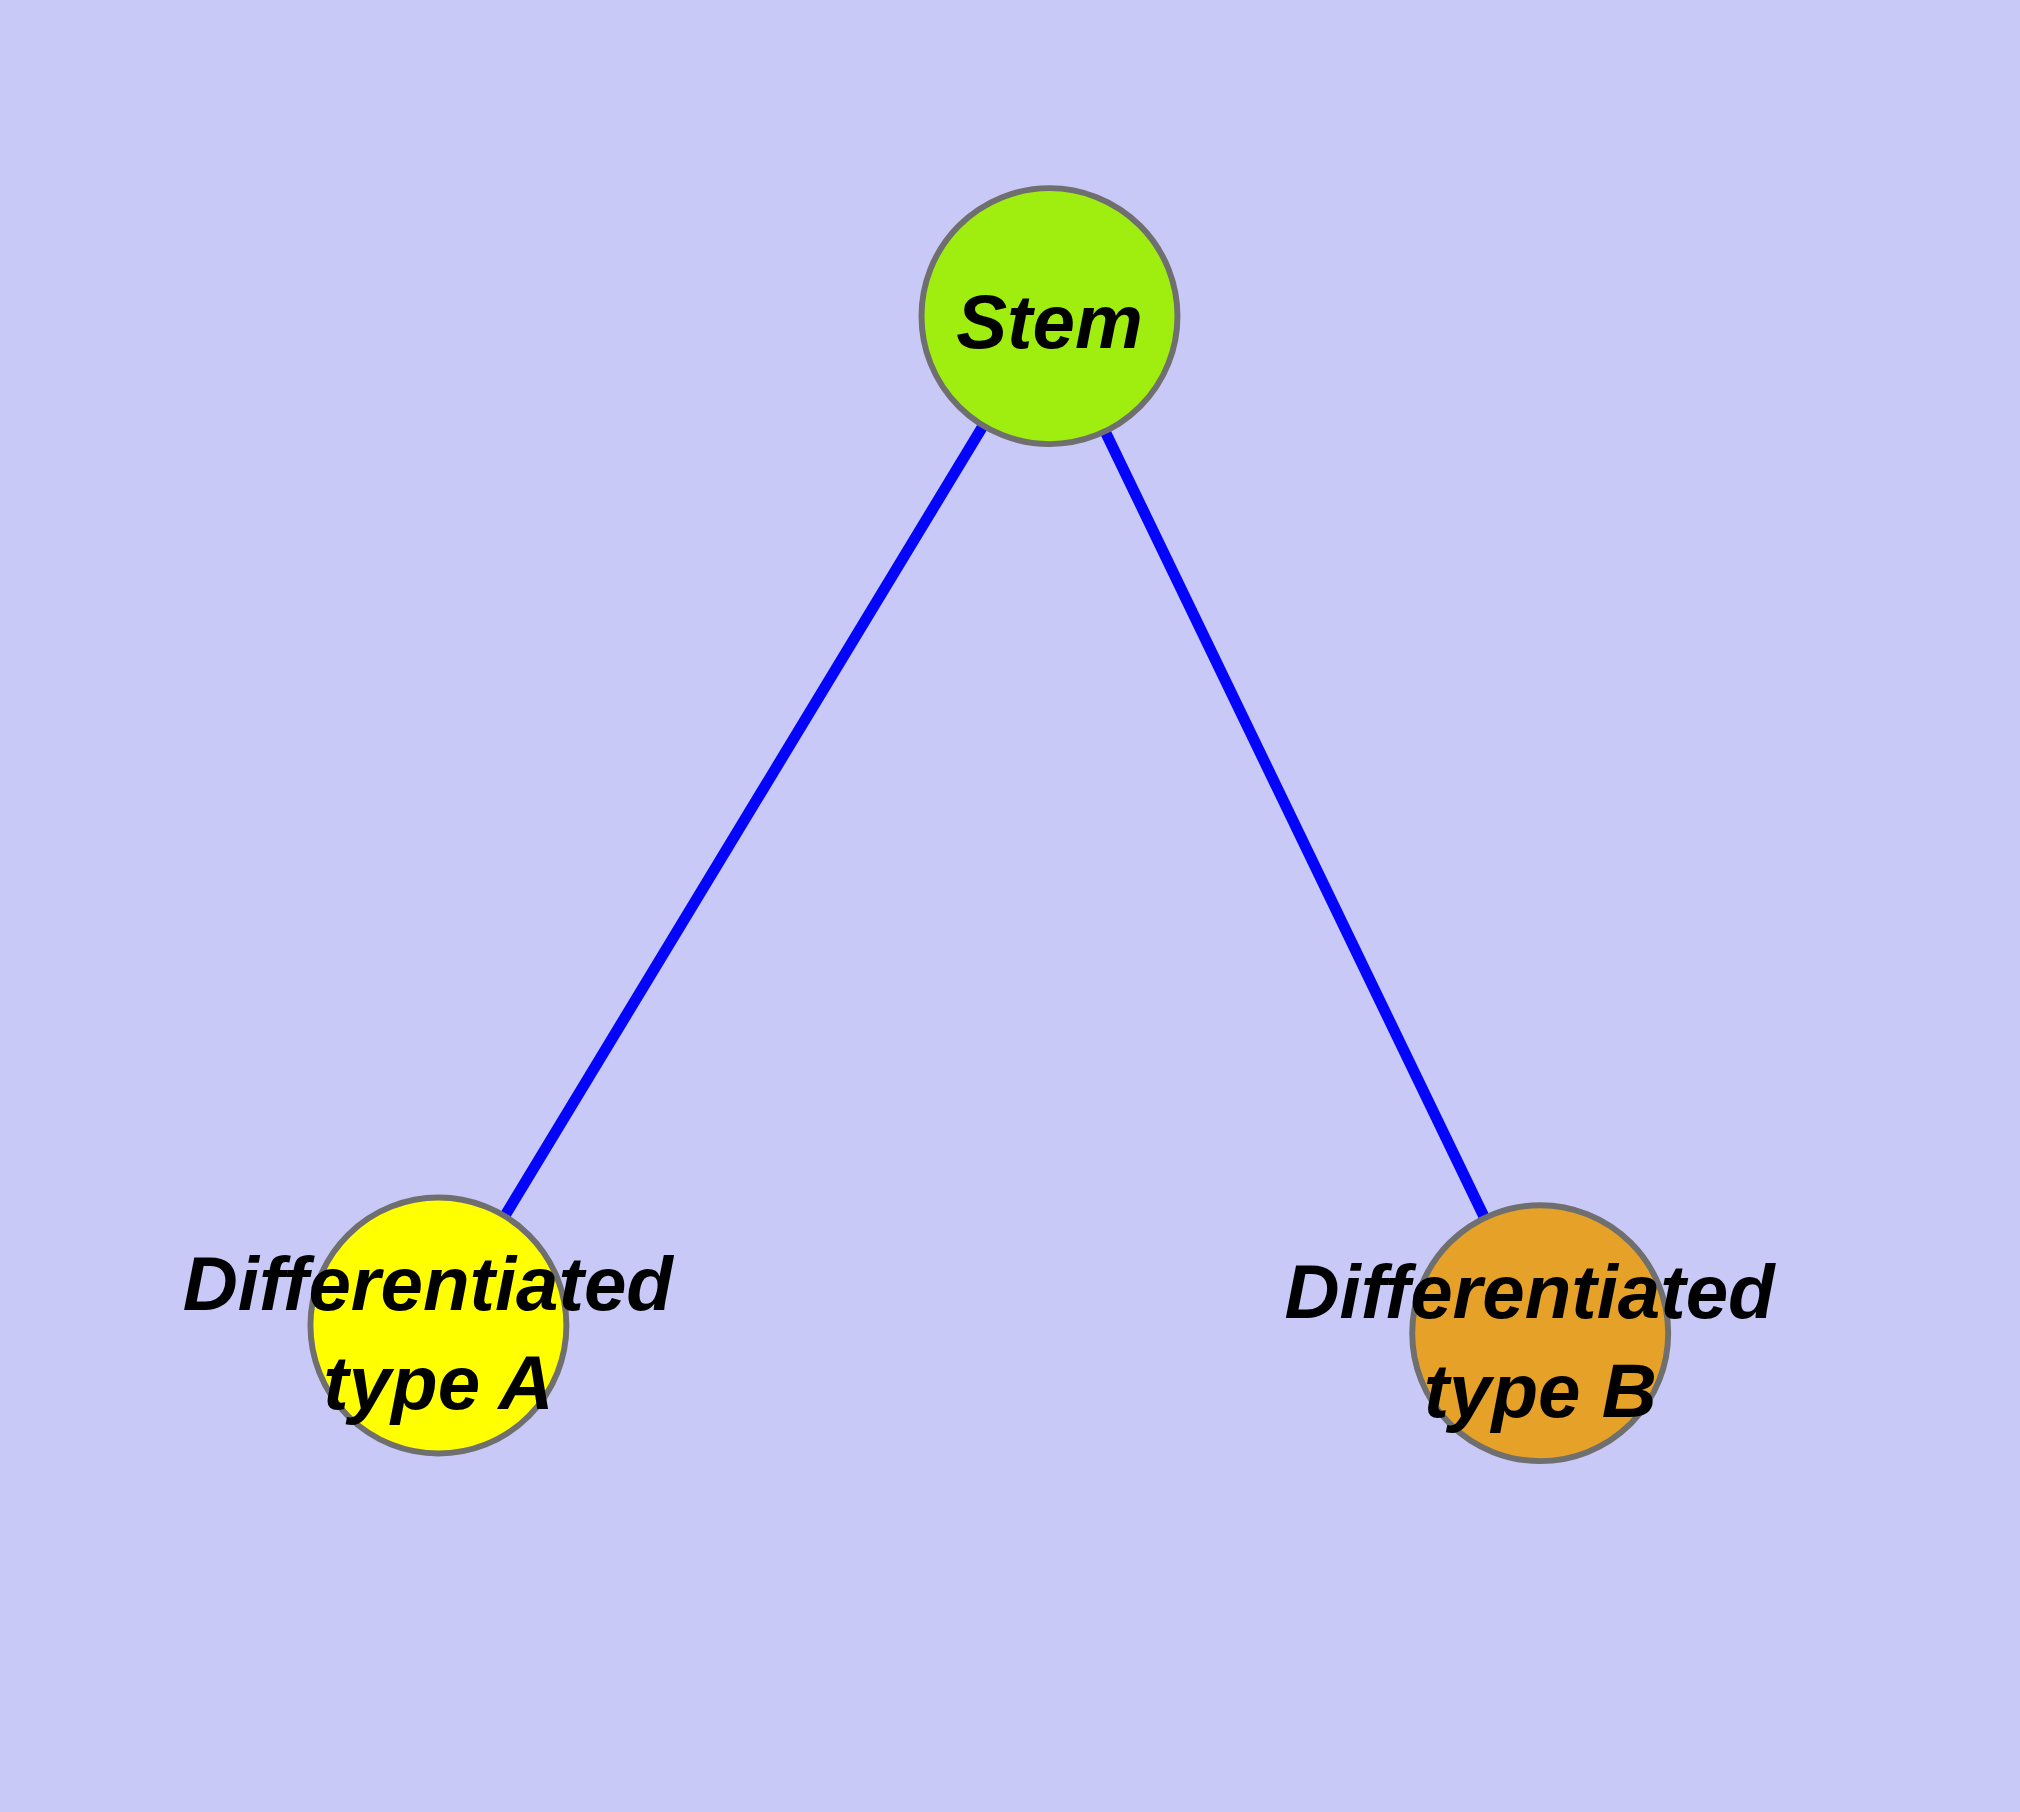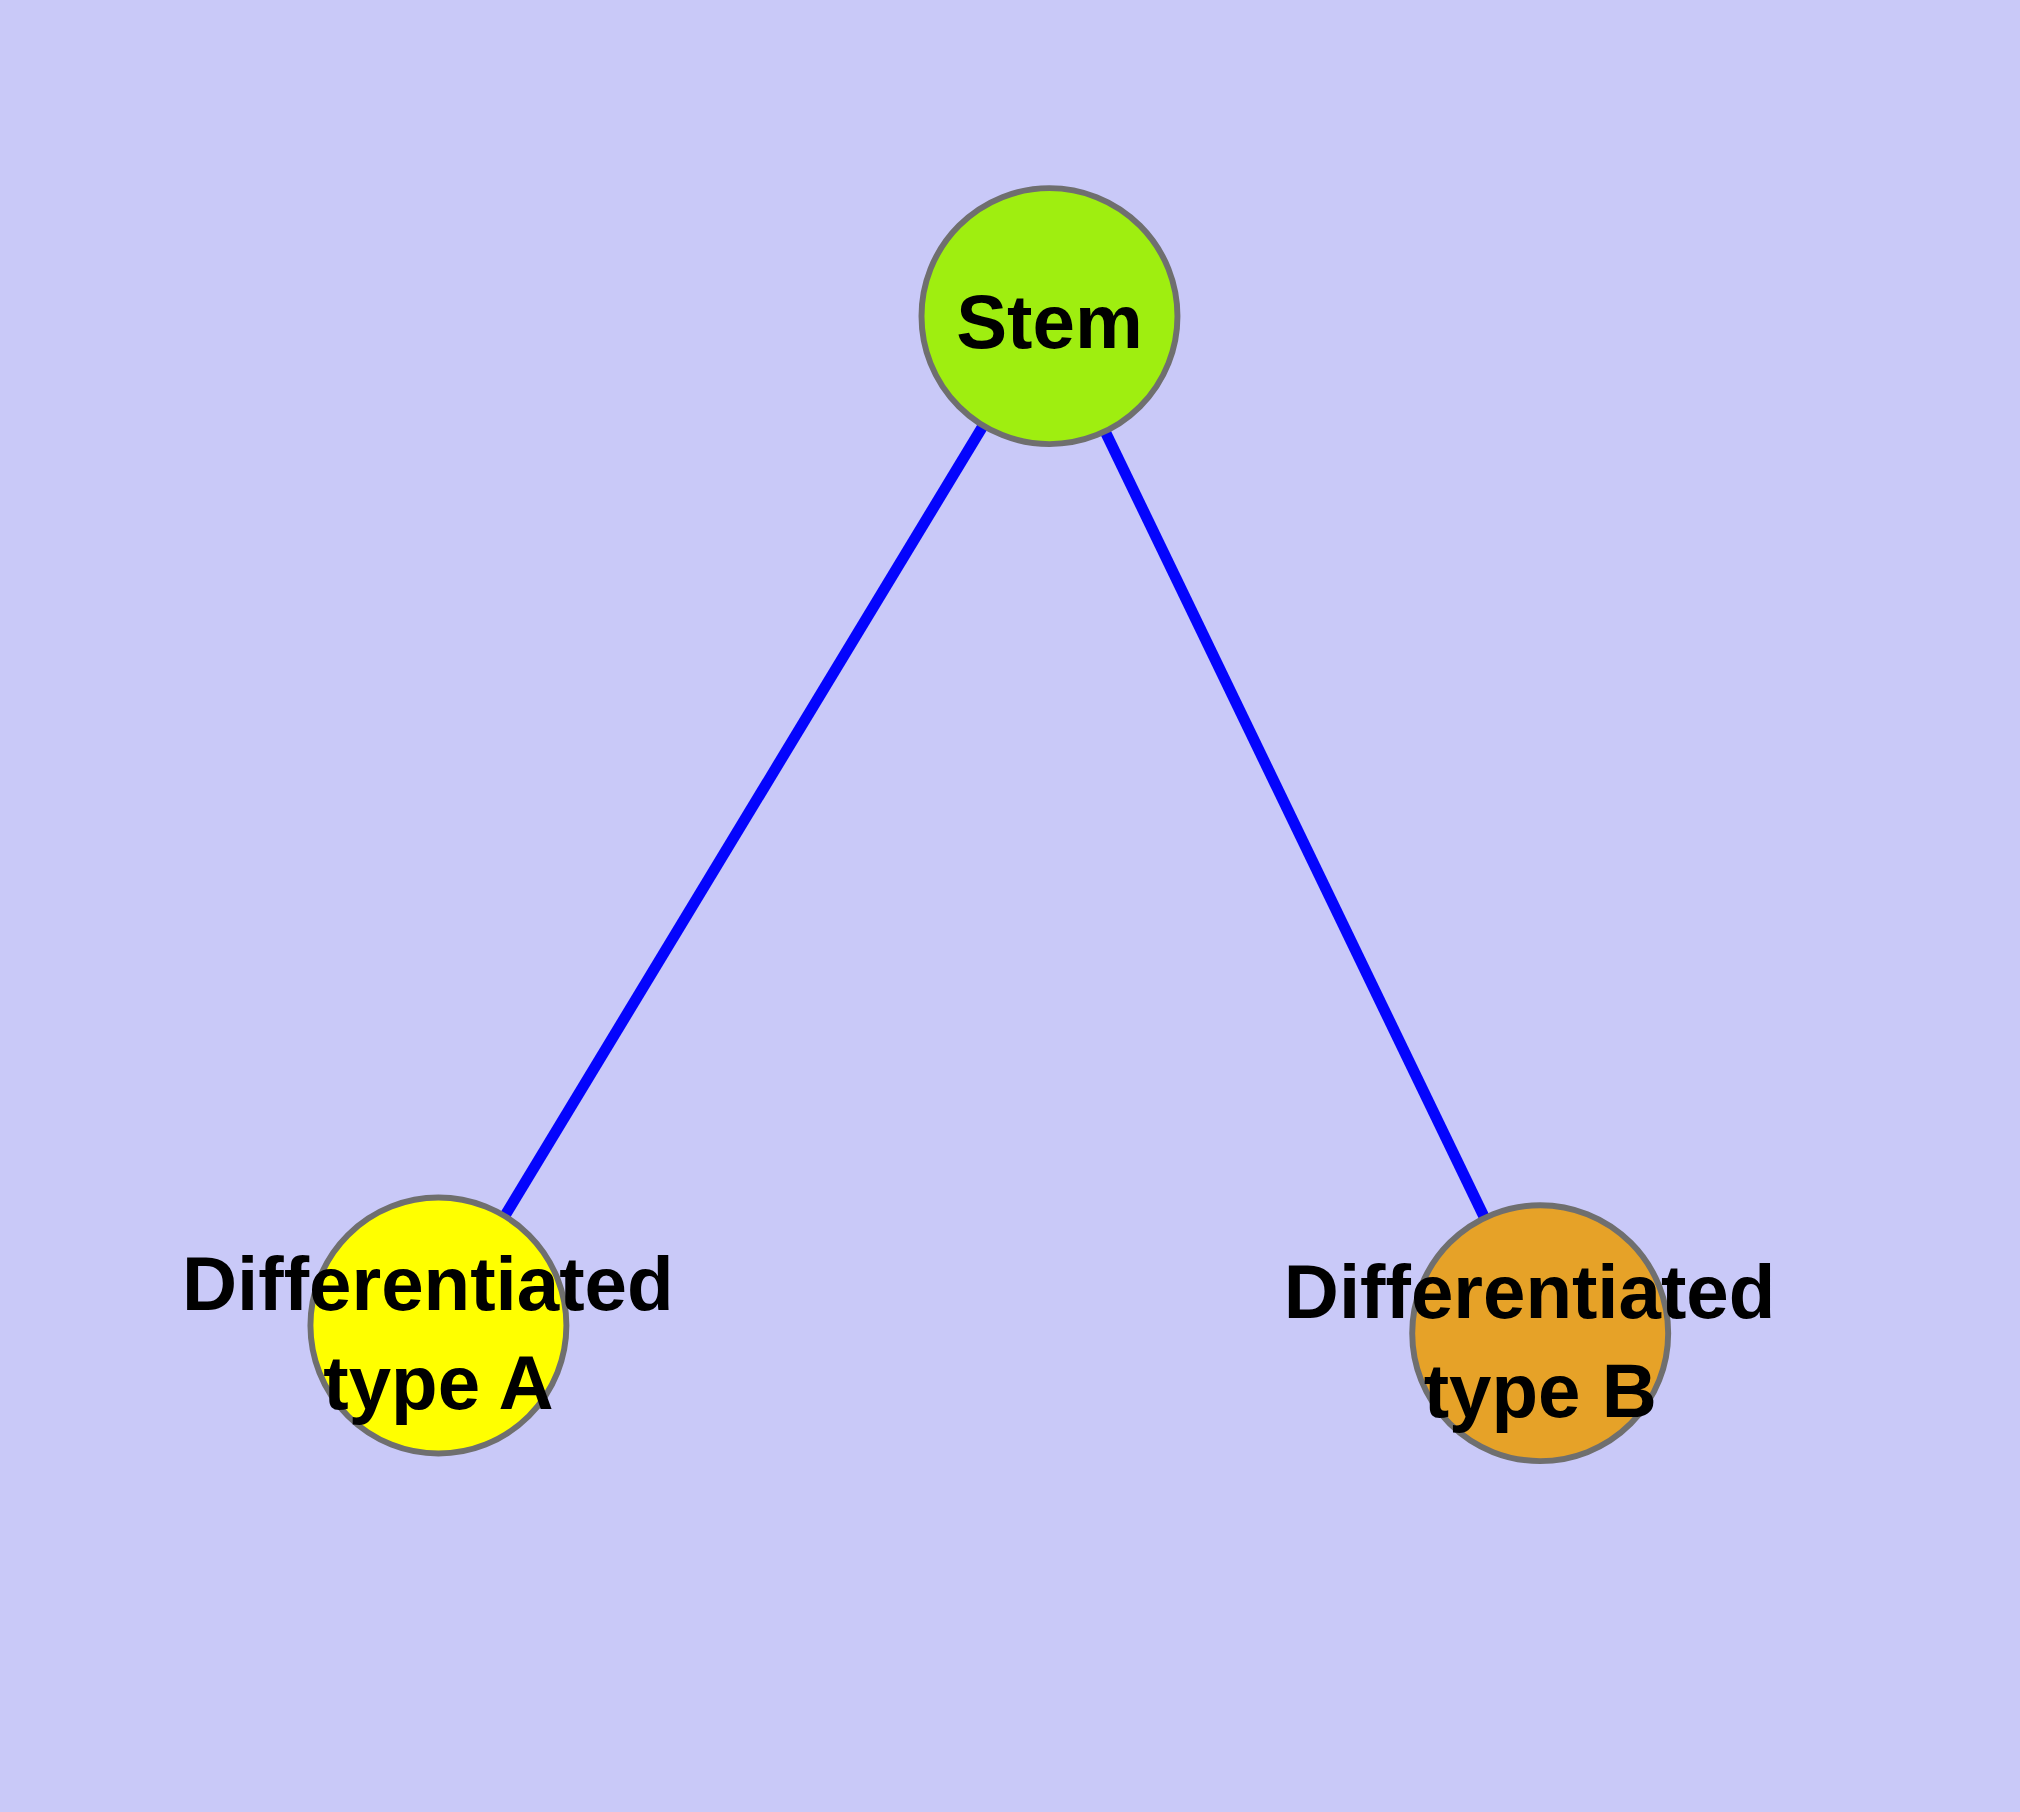--- a/index.html
+++ b/index.html
@@ -4,20 +4,21 @@
 <style>
   html, body {
     margin: 0;
     padding: 0;
     background: #c9c9f8;
   }
   .diagram-wrap {
     width: 2021px;
     height: 1812px;
     overflow: hidden;
+    font-style: italic;
   }
   svg { display: block; }
   .node-label {
     font-family: "Liberation Sans", sans-serif;
     font-weight: 700;
     font-size: 90px;
     text-anchor: middle;
   }
 </style>
 </head>

